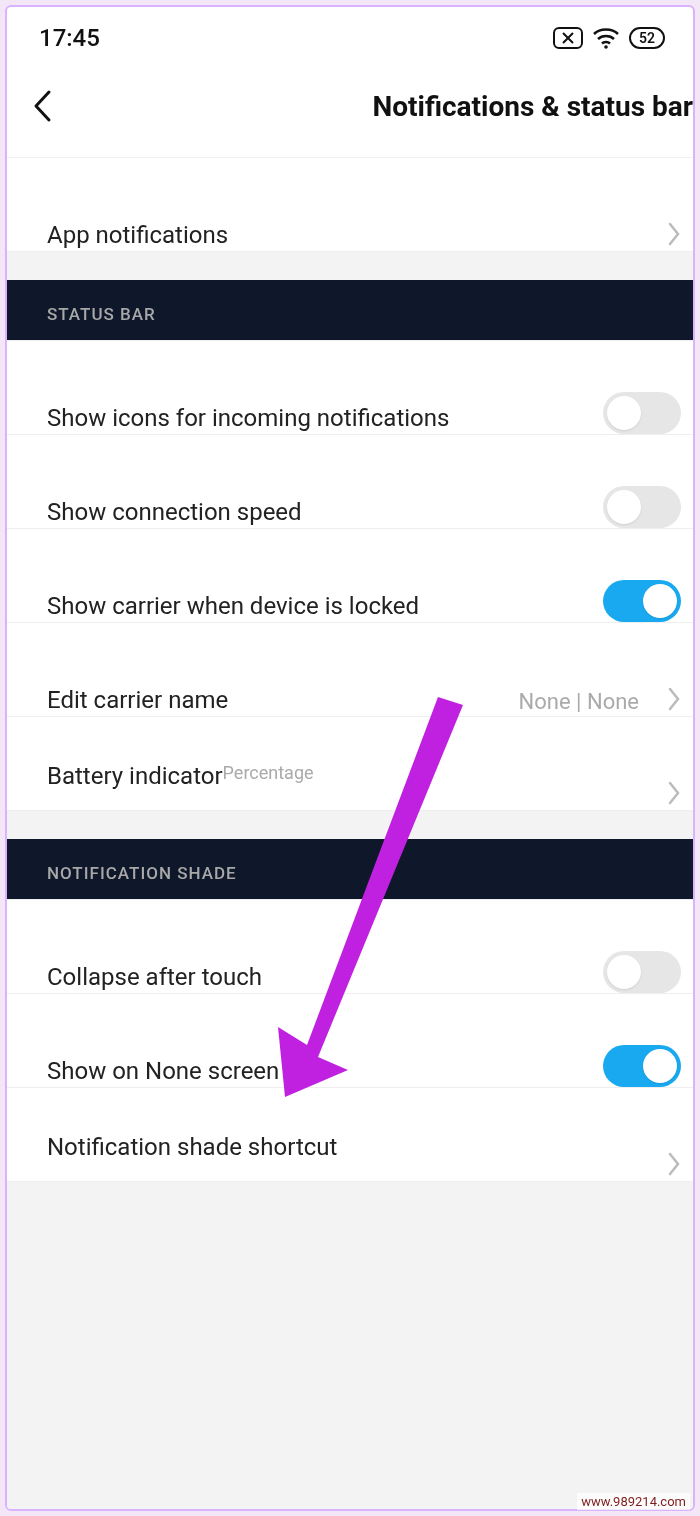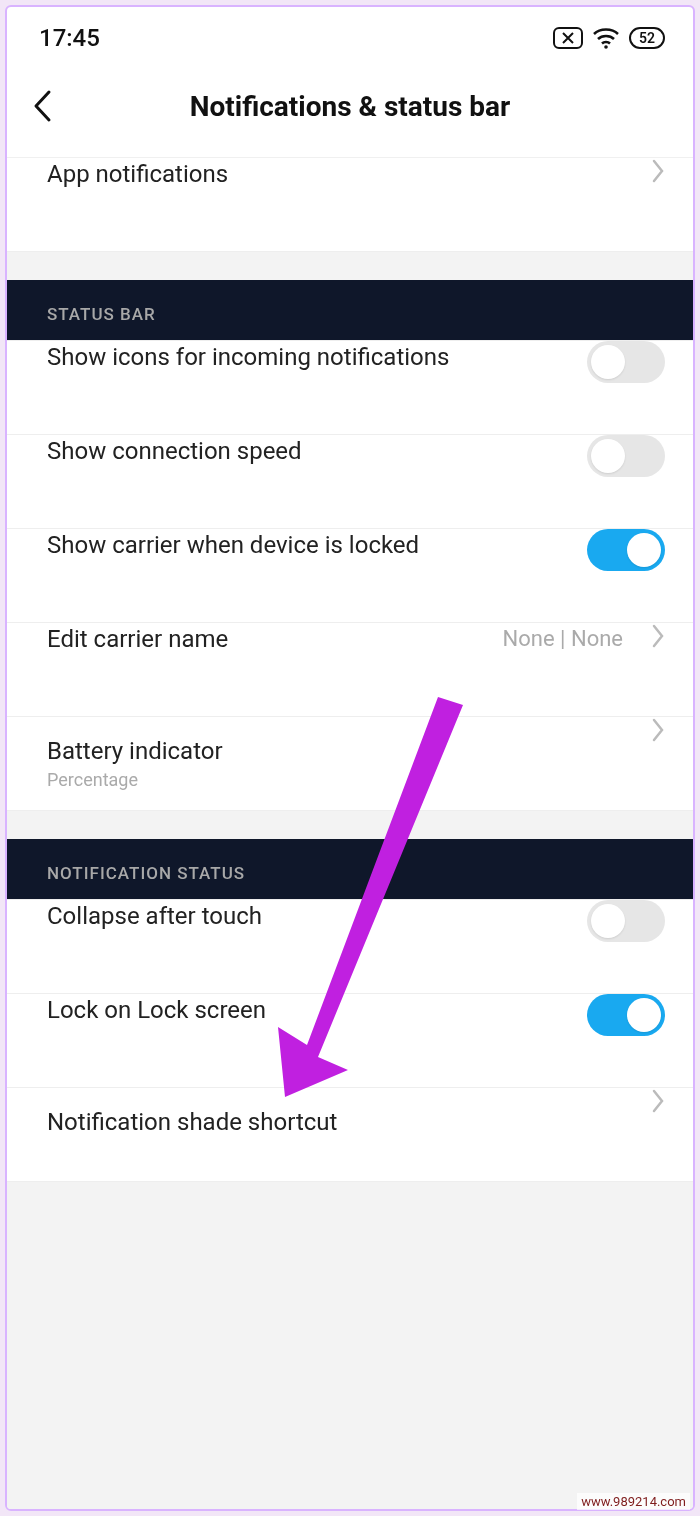--- a/index.html
+++ b/index.html
@@ -34,31 +34,31 @@
       display: flex;
       align-items: center;
       padding: 26px 24px 34px 24px;
       position: relative;
       border-bottom: 1px solid #f0f0f0;
     }
     .back { width: 48px; display:flex; align-items:center; }
     .title {
       position: absolute;
       left: 0; right: 0;
-      text-align: center;
+      text-align: right;
       font-size: 28px;
       font-weight: 700;
       color: #111;
       pointer-events: none;
     }
     .row {
       display: flex;
-      align-items: flex-start;
+      align-items: flex-end;
       justify-content: space-between;
-      padding: 0 28px 0 40px;
+      padding: 0 12px 0 40px;
       min-height: 94px;
       background: #fff;
       border-bottom: 1px solid #eee;
     }
     .row:last-child { border-bottom: none; }
     .row .label {
       font-size: 24px;
       color: #222;
       line-height: 1.35;
     }
@@ -88,21 +88,21 @@
     .section-header {
       padding: 24px 40px 16px 40px;
       font-size: 17px;
       letter-spacing: 1px;
       color: #a8a8a8;
       font-weight: 500;
       background: #0f172a;
       border-bottom: 1px solid #eee;
     }
     .right-group { display: flex; align-items: center; }
-    .two-line { display: flex; flex-direction: column; padding: 18px 0; }
+    .two-line { display: flex; flex-direction: row; padding: 18px 0; }
     .filler { background: #f3f3f3; height: 360px; }
     .arrow-annot {
       position: absolute;
       left: 256px;
       top: 680px;
       pointer-events: none;
     }
     .watermark {
       position: absolute;
       bottom: 6px; right: 10px;
@@ -200,31 +200,31 @@
       <div class="sub">Percentage</div>
     </div>
     <span class="chevron">
       <svg width="14" height="26" viewBox="0 0 14 26">
           <path d="M3 3 L11 13 L3 23" stroke="#bbb" stroke-width="2.5" fill="none" stroke-linecap="round"></path>
         </svg>
     </span>
   </div>
 
   <div class="section-gap"></div>
-  <div class="section-header">NOTIFICATION STATUS</div>
+  <div class="section-header">NOTIFICATION SHADE</div>
 
   <div class="row">
     <div class="label">Collapse after touch</div>
     <div class="toggle">
         <div class="knob"></div>
       </div>
   </div>
 
   <div class="row">
-    <div class="label">Lock on Lock screen</div>
+    <div class="label">Show on None screen</div>
     <div class="toggle on">
         <div class="knob"></div>
       </div>
   </div>
 
   <div class="row">
     <div class="two-line">
       <div class="label">Notification shade shortcut</div>
     </div>
     <span class="chevron">

